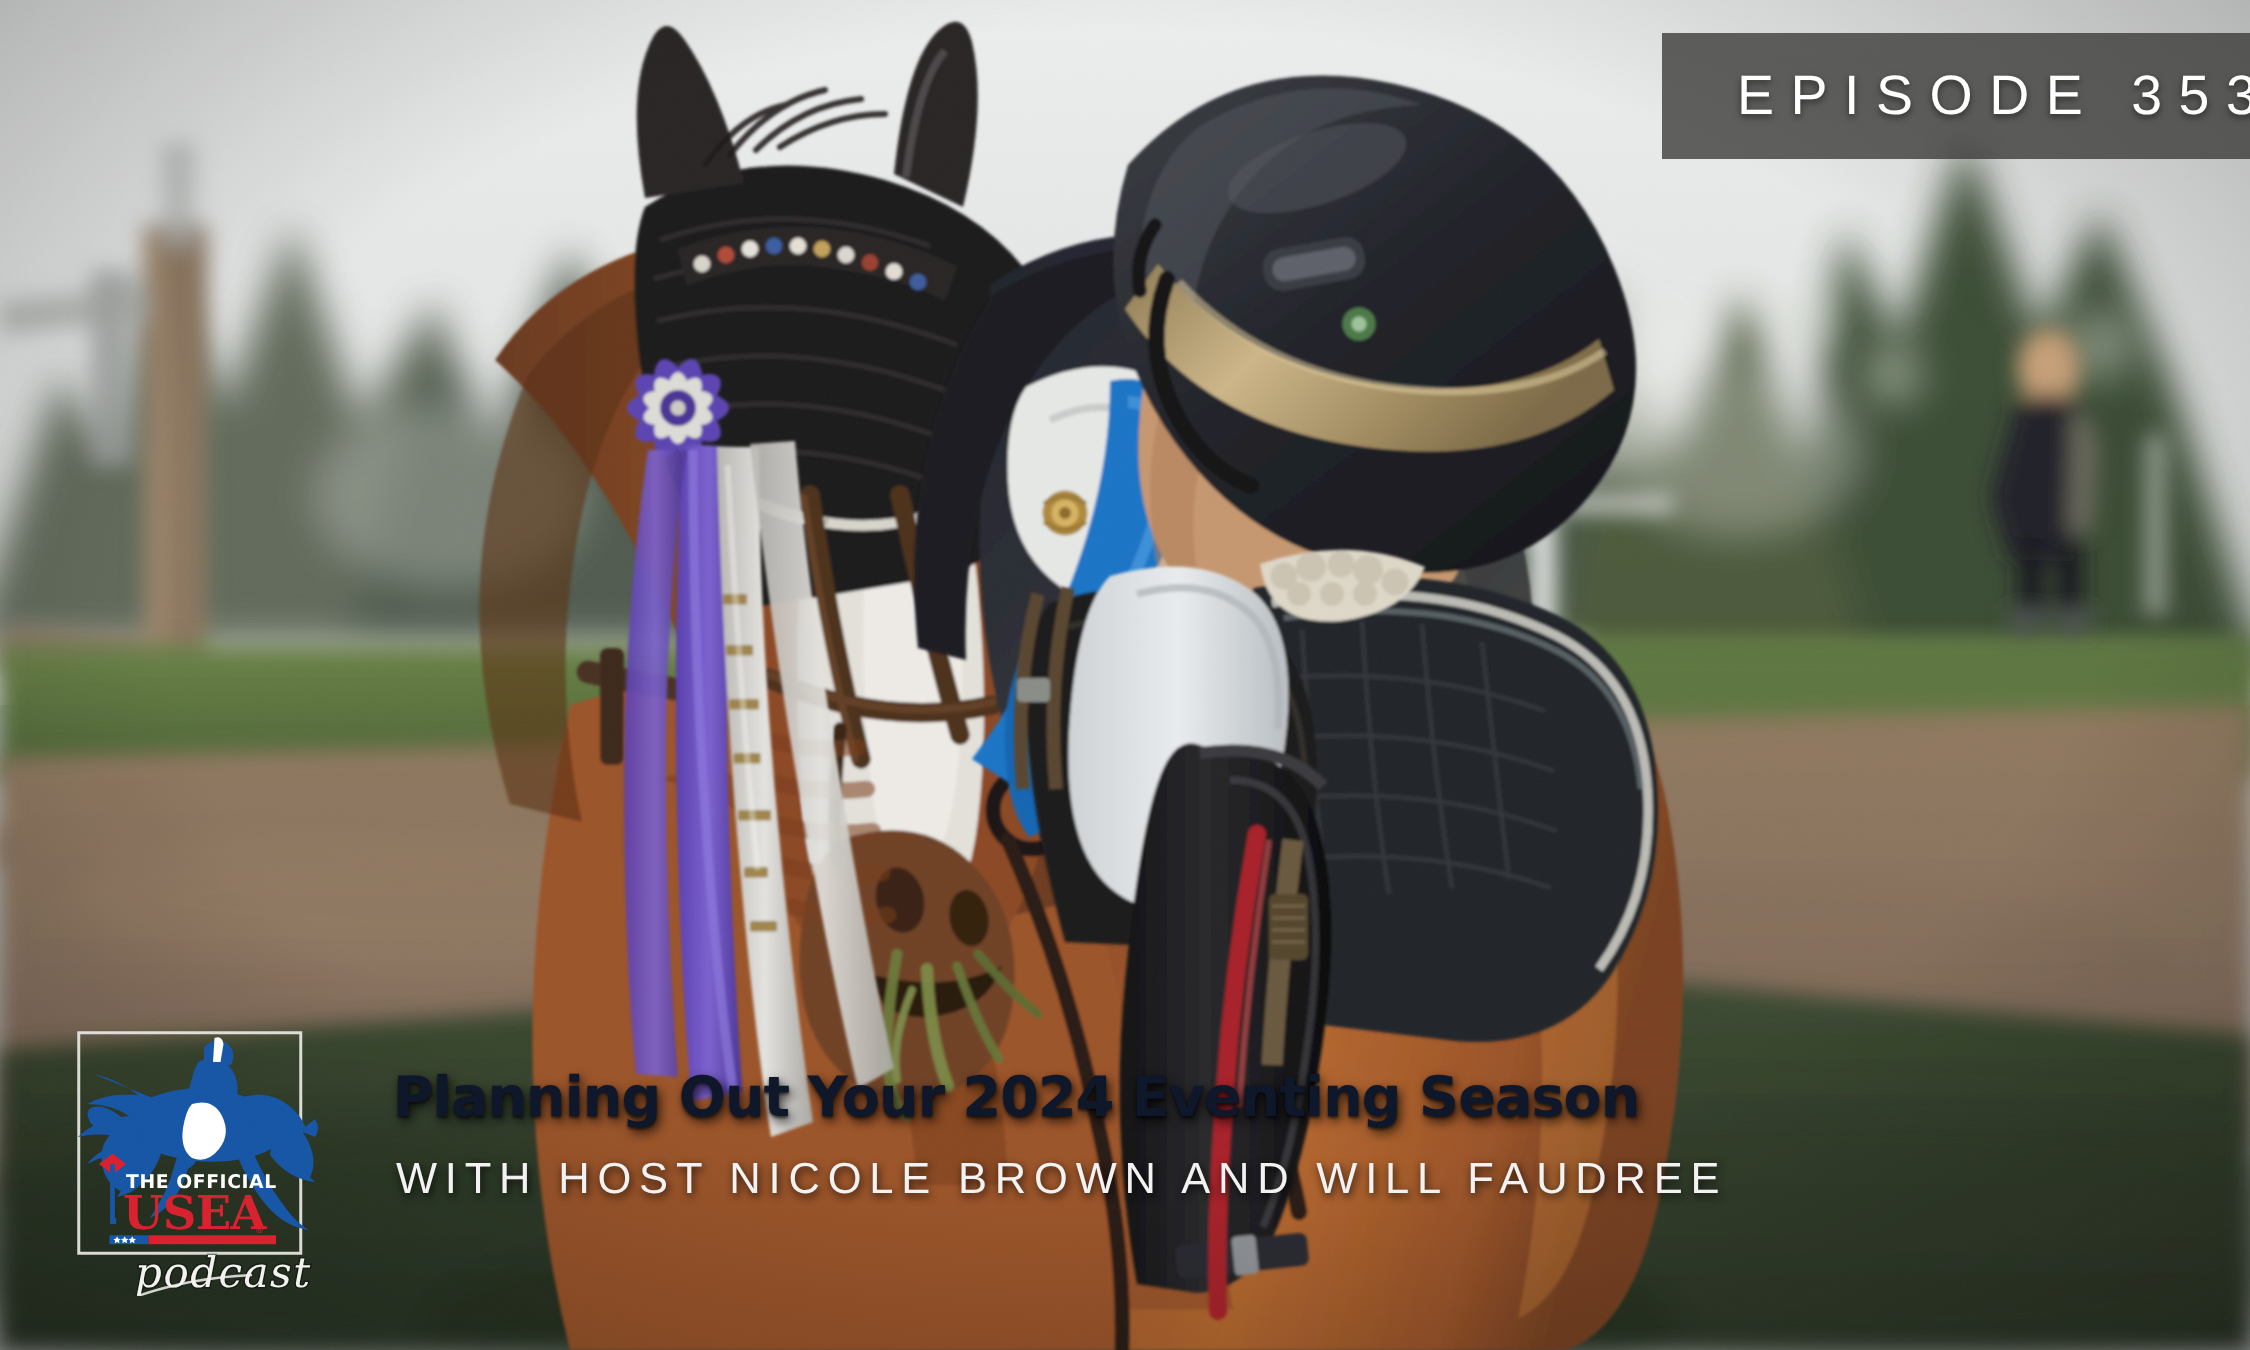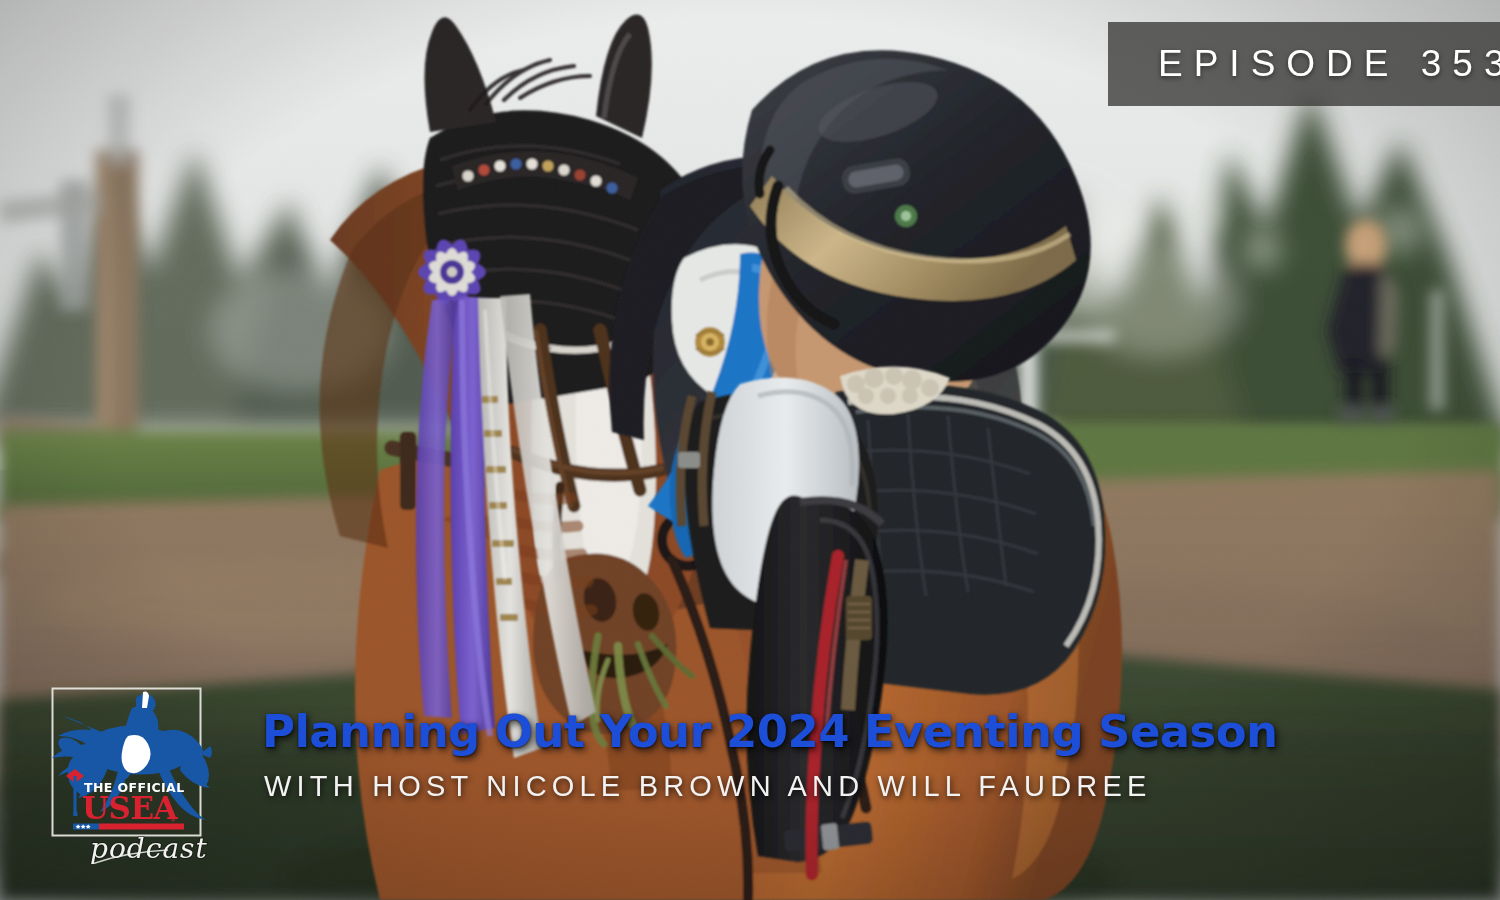--- a/index.html
+++ b/index.html
@@ -21,22 +21,22 @@
     margin-left:50px;white-space:nowrap;
     font-family:"Liberation Sans", sans-serif;
     text-shadow:0 2px 5px rgba(0,0,0,.55);
   }
 
   
   #title-block{
     position:absolute;left:262px;top:704px;width:1200px;
   }
   #podcast-title{
-    margin:0;color:#1d4ed8;font-weight:bold;
-    font-size:45px;line-height:56px;letter-spacing:-.6px;
+    margin:0;color:#0f172a;font-weight:bold;
+    font-size:37px;line-height:56px;letter-spacing:-.6px;
     font-family:"DejaVu Sans", sans-serif;
     text-shadow:2px 3px 7px rgba(0,0,0,.75), 0 1px 2px rgba(0,0,0,.6);
     white-space:nowrap;
   }
   #podcast-subtitle{
     margin:10px 0 0 2px;color:#f2f2f2;
     font-size:29px;font-weight:300;letter-spacing:5.2px;
     font-family:"Liberation Sans", sans-serif;
     text-shadow:1px 2px 6px rgba(0,0,0,.8);
     white-space:nowrap;

